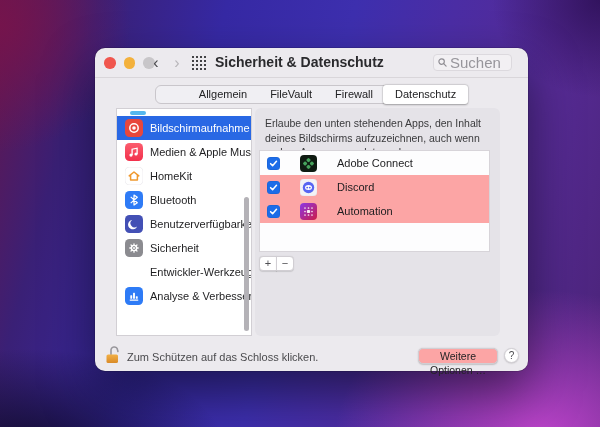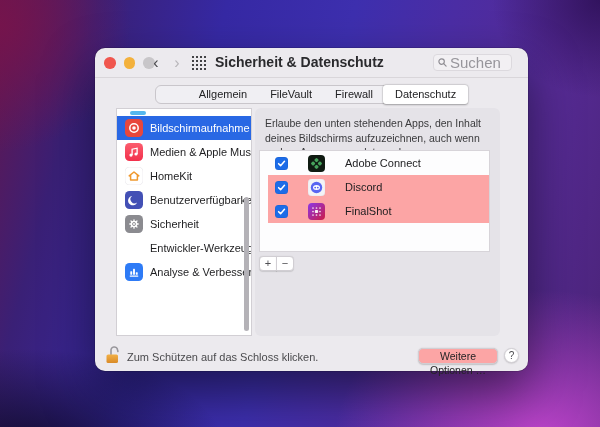--- a/index.html
+++ b/index.html
@@ -48,21 +48,21 @@
   .srow{height:24px;display:flex;align-items:center;gap:7px;padding-left:8px;font-size:11px;color:#1e1e20;}
   .srow.sel{background:#2968e4;color:#fff;}
   .si{width:18px;height:18px;flex:0 0 18px;display:block;}
   .slabel{white-space:nowrap;overflow:hidden;}
   .sscroll{position:absolute;right:2px;top:88px;width:5px;height:134px;background:#b4b2b7;border-radius:2.5px;}
   
   .panel{position:absolute;left:160px;top:60px;width:245px;height:228px;background:#e5e3e8;border-radius:6px;}
   .desc{padding:8px 10px 0 10px;font-size:10.5px;line-height:1.4;color:#3a3a3c;}
   .applist{position:absolute;left:4px;top:42px;width:231px;height:102px;background:#fdfdfe;
     border:1px solid #d7d4d9;box-sizing:border-box;}
-  .arow{height:24px;display:flex;align-items:center;gap:20px;padding-left:7px;font-size:11px;color:#1d1d1f;margin-left:8px;}
+  .arow{height:24px;display:flex;align-items:center;gap:20px;padding-left:7px;font-size:11px;color:#1d1d1f;}
   .arow.alt{background:#fca5a5;}
   .cb{width:13px;height:13px;border-radius:3.5px;background:#1c6ce8;flex:0 0 13px;
     display:flex;align-items:center;justify-content:center;box-shadow:inset 0 0 0 .5px rgba(0,0,0,.1);}
   .ai{width:17px;height:17px;flex:0 0 17px;display:block;}
   .pm{position:absolute;left:4px;top:148px;display:flex;}
   .pmbtn{width:16px;height:13px;background:#fff;border:1px solid #d1ced3;font-size:11px;line-height:11px;
     color:#505054;display:flex;align-items:center;justify-content:center;box-shadow:0 .5px 1px rgba(0,0,0,.12);}
   .pmbtn.plus{border-radius:4px 0 0 4px;}
   .pmbtn.minus{border-radius:0 4px 4px 0;margin-left:-1px;}
   
@@ -162,20 +162,27 @@
         </div>
 
         <div class="srow">
           <svg class="si" viewBox="0 0 18 18">
             <rect width="18" height="18" rx="4.5" fill="#fff" stroke="#e4e2e7" stroke-width="0.6"></rect>
             <path d="M4.2 8.9 L9 5 L13.8 8.9 M5.6 8 V13 H12.4 V8" fill="none" stroke="#f0992e" stroke-width="1.5" stroke-linecap="round" stroke-linejoin="round"></path>
           </svg>
           <span class="slabel">HomeKit</span>
         </div>
 
+        <div class="srow">
+          <svg class="si" viewBox="0 0 18 18">
+            <rect width="18" height="18" rx="4.5" fill="#2e7bf6"></rect>
+            <path d="M5.7 5.9 L12.3 11.8 L9 14 V4 L12.3 6.2 L5.7 12.1" fill="none" stroke="#fff" stroke-width="1.25" stroke-linejoin="round"></path>
+          </svg>
+          <span class="slabel">Bluetooth</span>
+        </div>
 
         <div class="srow">
           <svg class="si" viewBox="0 0 18 18">
             <rect width="18" height="18" rx="4.5" fill="#4350b5"></rect>
             <path d="M12.1 11.5 A4.7 4.7 0 1 1 7.1 5 A4 4 0 0 0 12.1 11.5 Z" fill="#fff"></path>
           </svg>
           <span class="slabel">Benutzerverfügbarkeit</span>
         </div>
 
         <div class="srow">
@@ -270,21 +277,21 @@
                 <circle cx="8.5" cy="5" r="0.85"></circle>
                 <circle cx="12" cy="5" r="0.85"></circle>
               <circle cx="5" cy="8.5" r="0.85"></circle>
                 <circle cx="12" cy="8.5" r="0.85"></circle>
               <circle cx="5" cy="12" r="0.85"></circle>
                 <circle cx="8.5" cy="12" r="0.85"></circle>
                 <circle cx="12" cy="12" r="0.85"></circle>
             </g>
             <rect x="6.9" y="6.9" width="3.2" height="3.2" rx="0.8" fill="#f8ecf1"></rect>
           </svg>
-          <span>FinalShot</span>
+          <span>Automation</span>
         </div>
 
       </div>
 
       <div class="pm">
         <div class="pmbtn plus">+</div>
         <div class="pmbtn minus">−</div>
       </div>
     </div>
 

